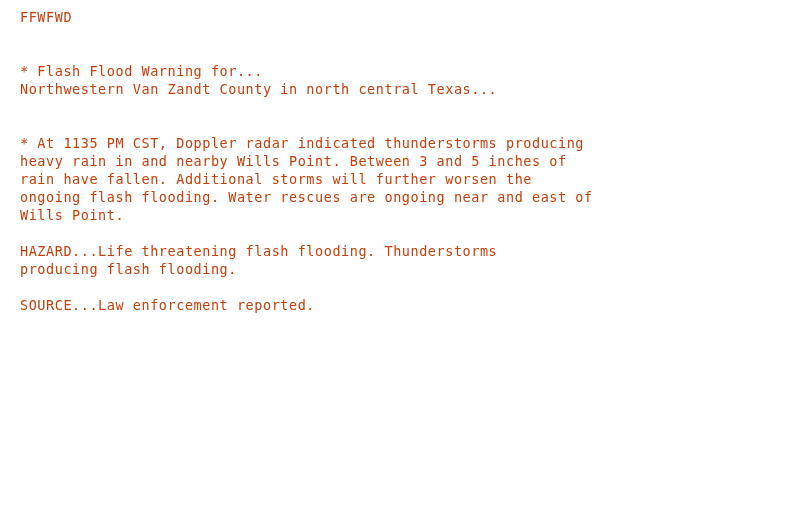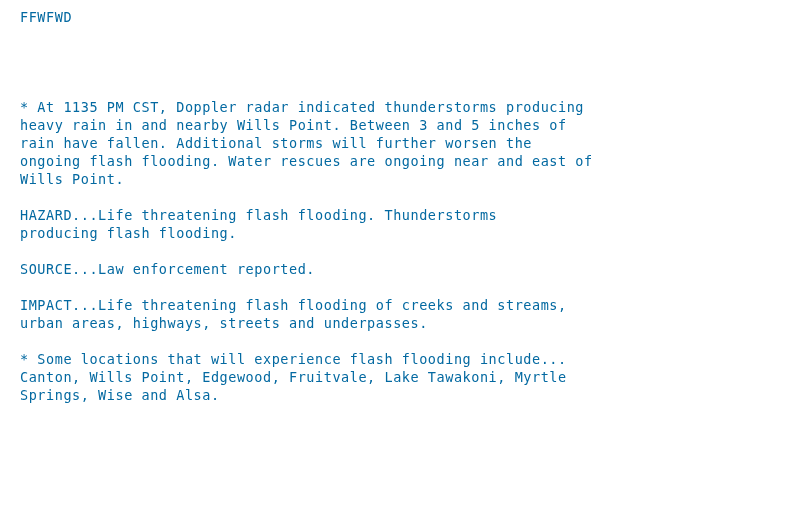--- a/index.html
+++ b/index.html
@@ -15,58 +15,55 @@
   }
   #document {
     padding: 8px 0 0 20px;
     box-sizing: border-box;
     width: 800px;
   }
   .block {
     font-family: "DejaVu Sans Mono", monospace;
     font-size: 13.5px;
     line-height: 18px;
-    color: #0369a1;
+    color: #c2410c;
     white-space: pre-wrap;
     letter-spacing: 0.55px;
     margin: 0;
   }
   .spacer {
     height: 18px;
   }
 </style>
 </head>
 <body>
 
 <div id="document">
 
   <p class="block">FFWFWD</p>
   <div class="spacer"></div>
 
   <div class="spacer"></div>
 
+  <p class="block">* Flash Flood Warning for...
+Northwestern Van Zandt County in north central Texas...</p>
   <div class="spacer"></div>
 
   <div class="spacer"></div>
 
   <p class="block">* At 1135 PM CST, Doppler radar indicated thunderstorms producing
 heavy rain in and nearby Wills Point. Between 3 and 5 inches of
 rain have fallen. Additional storms will further worsen the
 ongoing flash flooding. Water rescues are ongoing near and east of
 Wills Point.</p>
   <div class="spacer"></div>
 
   <p class="block">HAZARD...Life threatening flash flooding. Thunderstorms
 producing flash flooding.</p>
   <div class="spacer"></div>
 
   <p class="block">SOURCE...Law enforcement reported.</p>
   <div class="spacer"></div>
 
-  <p class="block">IMPACT...Life threatening flash flooding of creeks and streams,
-urban areas, highways, streets and underpasses.</p>
   <div class="spacer"></div>
 
-  <p class="block">* Some locations that will experience flash flooding include...
-Canton, Wills Point, Edgewood, Fruitvale, Lake Tawakoni, Myrtle
-Springs, Wise and Alsa.</p>
 
 </div>
 
 </body></html>

